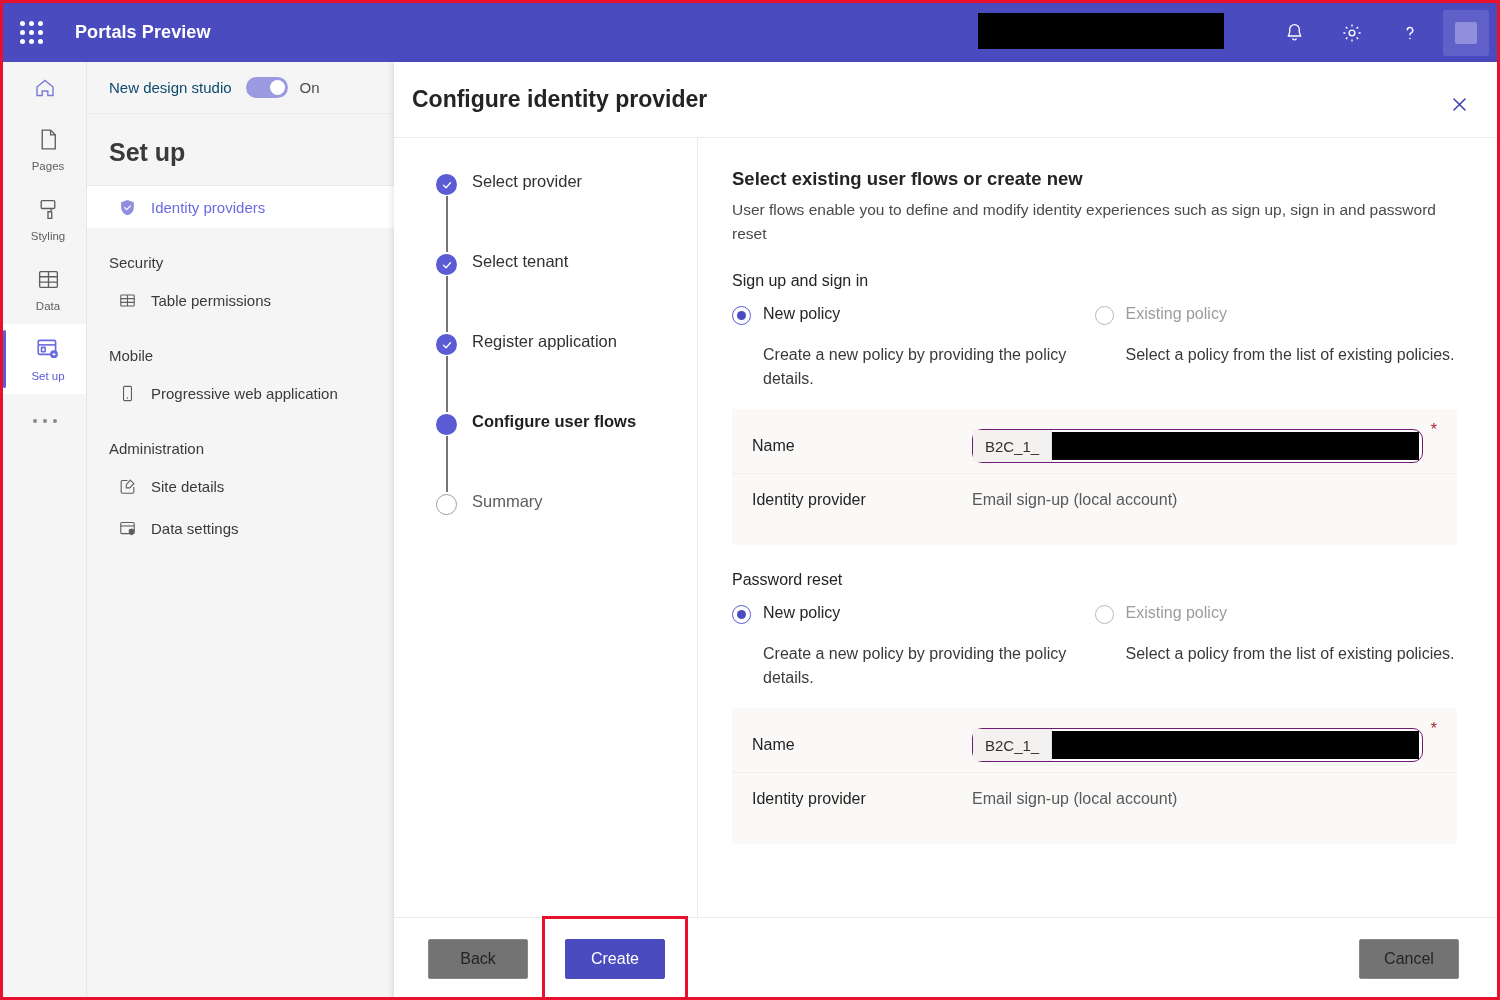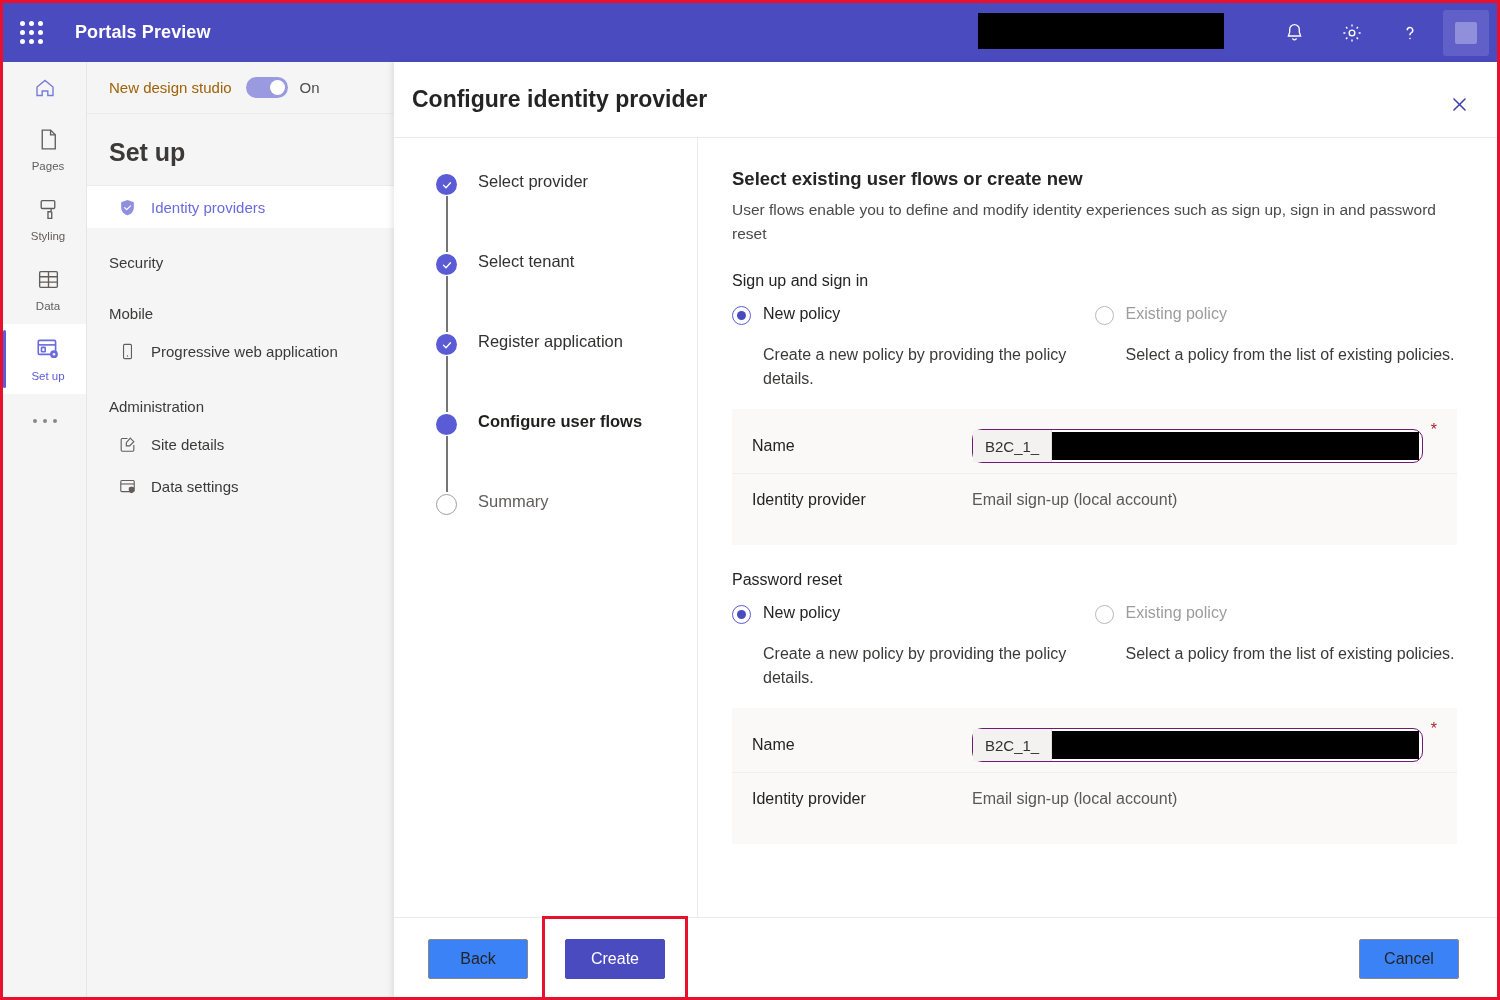--- a/index.html
+++ b/index.html
@@ -95,21 +95,21 @@
   
   .sidenav {
     position: absolute; left: 84px; top: 59px;
     width: 307px; height: 938px;
     background: #f5f5f5;
   }
   .sidenav-top {
     height: 52px; background:#f5f5f5; border-bottom: 1px solid #ebebeb;
     display:flex; align-items:center; padding-left: 22px;
   }
-  .toggle-label { font-size:15px; color:#a16207; }
+  .toggle-label { font-size:15px; color:#0c4a6e; }
   .toggle {
     width: 42px; height: 21px; border-radius: 11px; background:#9a9ae0;
     position: relative; margin-left: 14px; cursor:pointer; flex:none;
   }
   .toggle .knob {
     position:absolute; right:3px; top:3px; width:15px; height:15px;
     background:#ffffff; border-radius:50%;
   }
   .toggle-state { font-size:15px; color:#4d4d4d; margin-left:12px; }
 
@@ -165,21 +165,21 @@
     margin-top: 1px; z-index:2;
   }
   .step .dot.done { background:#5b5bd6; }
   .step .dot.current { background:#5b5bd6; }
   .step .dot.todo { background:#ffffff; border: 1.8px solid #9e9e9e; }
   .step .connector {
     position:absolute; left: 10px; top: 23px; width: 1.6px; height: 56px;
     background:#757575; z-index:1;
   }
   .step .st-label {
-    margin-left: 21px; font-size: 16.5px; color: #323130; margin-top: -1px;
+    margin-left: 15px; font-size: 16.5px; color: #323130; margin-top: -1px;
   }
   .step .st-label.current { font-weight: 700; color:#201f1e; }
   .step .st-label.todo { color: #605e5c; }
 
   
   .content {
     flex: 1; padding: 30px 40px 0 34px; min-width:0; overflow:hidden;
   }
   .c-title { font-size: 18.5px; font-weight: 700; color:#242424; }
   .c-sub {
@@ -227,21 +227,21 @@
   .fvalue { font-size: 16px; color:#595959; }
 
   
   .panel-foot {
     height: 83px; flex:none; border-top: 1px solid #ebebeb;
     display:flex; align-items:center; padding: 0 38px 0 34px;
     position:relative;
   }
   .btn {
     height: 40px; min-width: 100px; padding: 0 20px;
-    border: 1px solid #8a8886; background:#3b82f6; border-radius:2px;
+    border: 1px solid #8a8886; background:#737373; border-radius:2px;
     font-size: 16px; color:#242424; cursor:pointer;
     font-family: "Liberation Sans", sans-serif;
   }
   .btn.primary {
     background:#4b4bc0; border-color:#4b4bc0; color:#ffffff; font-weight:400;
   }
   .btn-highlight {
     border: 3px solid #e8112d; padding: 20px; margin-left: 14px;
     display:inline-flex;
   }
@@ -367,20 +367,29 @@
       <span class="ni-icon">
         <svg width="19" height="19" viewBox="0 0 24 24">
           <path d="M12 2.6 20 5.4v6.2c0 5-3.4 8.9-8 10.2-4.6-1.3-8-5.2-8-10.2V5.4L12 2.6z" fill="#8f8fe0"></path>
           <path d="M8.4 12.2 11 14.7l4.8-4.8" fill="none" stroke="#ffffff" stroke-width="1.6" stroke-linecap="round" stroke-linejoin="round"></path>
         </svg>
       </span>
       <span>Identity providers</span>
     </div>
 
     <div class="nav-group-label">Security</div>
+    <div class="nav-item">
+      <span class="ni-icon">
+        <svg width="19" height="19" viewBox="0 0 24 24" fill="none" stroke="#605e5c" stroke-width="1.4">
+          <rect x="3.5" y="5" width="17" height="14" rx="1"></rect>
+          <path d="M3.5 9.6h17M3.5 14.4h17M12 5v14"></path>
+        </svg>
+      </span>
+      <span>Table permissions</span>
+    </div>
 
     <div class="nav-group-label">Mobile</div>
     <div class="nav-item">
       <span class="ni-icon">
         <svg width="19" height="19" viewBox="0 0 24 24" fill="none" stroke="#605e5c" stroke-width="1.4">
           <rect x="7" y="3" width="10" height="18" rx="1.4"></rect>
           <circle cx="12" cy="17.6" r=".9" fill="#605e5c" stroke="none"></circle>
         </svg>
       </span>
       <span>Progressive web application</span>

